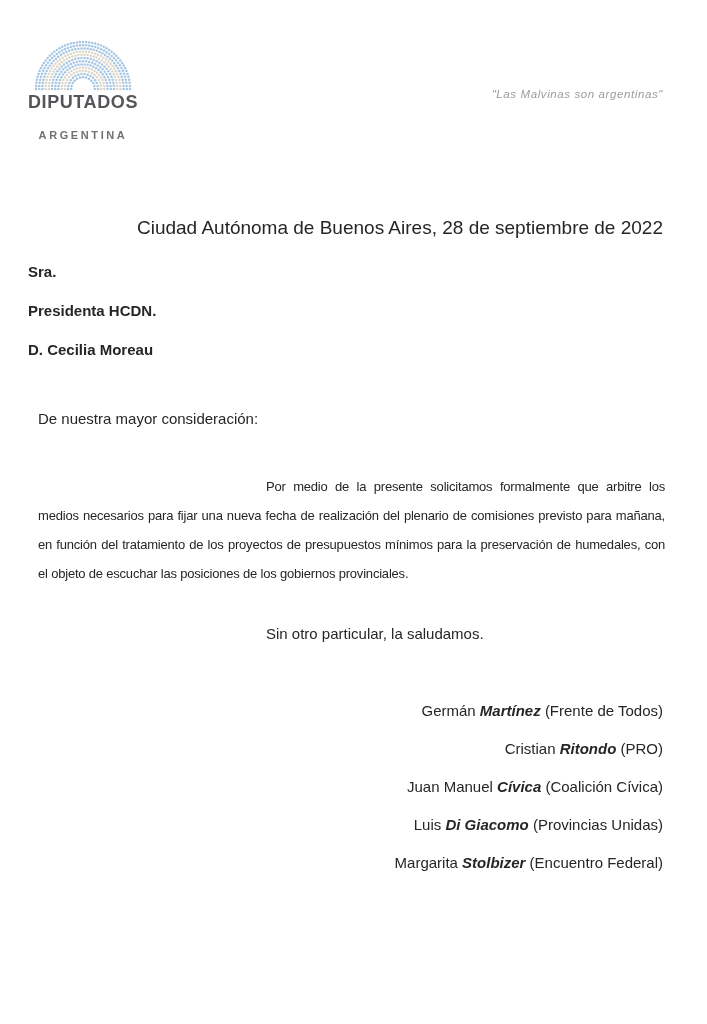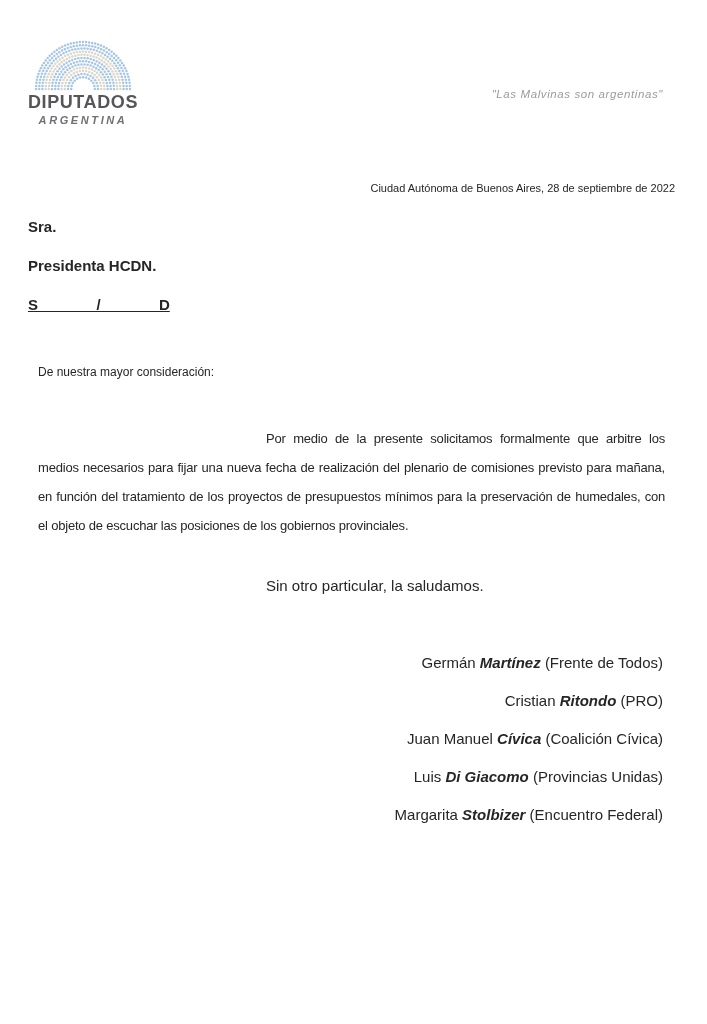--- a/index.html
+++ b/index.html
@@ -9,33 +9,33 @@
     color:#262626;
     overflow:hidden;
   }
   .page { position:relative; width:707px; height:1024px; background:#ffffff;border-radius:10px; }
 
   
   .header { display:flex; justify-content:space-between; align-items:flex-start; padding:36px 44px 0 23px; }
   .logo { width:120px; text-align:center; }
   .logo svg { display:block; margin:0 auto; }
   .logo-title { font-size:18px; font-weight:bold; letter-spacing:0.6px; color:#55565a; margin-top:1px; }
-  .logo-subtitle { font-size:11px; font-weight:bold; letter-spacing:2.6px; color:#707176; margin-top:1px;font-style:italic; }
+  .logo-subtitle { font-size:11px; font-weight:bold; letter-spacing:2.6px; color:#707176; margin-top:16px; }
   .motto { margin-top:52px; font-style:italic; font-size:11.5px; color:#9b9b9b; letter-spacing:0.6px; }
 
   
-  .dateline { text-align:right; padding-right:32px; margin-top:56px; font-size:11px; }
+  .dateline { text-align:right; padding-right:44px; margin-top:76px; font-size:19px; }
 
   
   .recipient { margin:24px 0 0 28px; font-size:15px; font-weight:bold; }
   .recipient .rline { margin-bottom:21px; line-height:18px; }
   .sd-line { text-decoration:underline; }
 
   
-  .salutation { margin:51px 0 12px 38px; font-size:12px; }
+  .salutation { margin:51px 0 12px 38px; font-size:15px; }
 
   
   .body-par {
     margin:45px 42px 16px 38px;
     font-size:13px; line-height:29px;
     text-align:justify; text-indent:228px;
     letter-spacing:-0.2px;
   }
 
   
@@ -428,21 +428,21 @@
       <div class="logo-subtitle" style="color: rgb(112, 113, 118);">ARGENTINA</div>
     </div>
     <div class="motto">"Las Malvinas son argentinas"</div>
   </div>
 
   <div class="dateline">Ciudad Autónoma de Buenos Aires, 28 de septiembre de 2022</div>
 
   <div class="recipient">
     <div class="rline">Sra.</div>
     <div class="rline">Presidenta HCDN.</div>
-    <div class="rline sd-line">S_______/_______D</div>
+    <div class="rline">D. Cecilia Moreau</div>
   </div>
 
   <div class="salutation">De nuestra mayor consideración:</div>
 
   <div class="body-par">Por medio de la presente solicitamos formalmente que arbitre los medios necesarios para fijar una nueva fecha de realización del plenario de comisiones previsto para mañana, en función del tratamiento de los proyectos de presupuestos mínimos para la preservación de humedales, con el objeto de escuchar las posiciones de los gobiernos provinciales.</div>
 
   <div class="closing">Sin otro particular, la saludamos.</div>
 
   <div class="signatures">
     <div class="sig">

